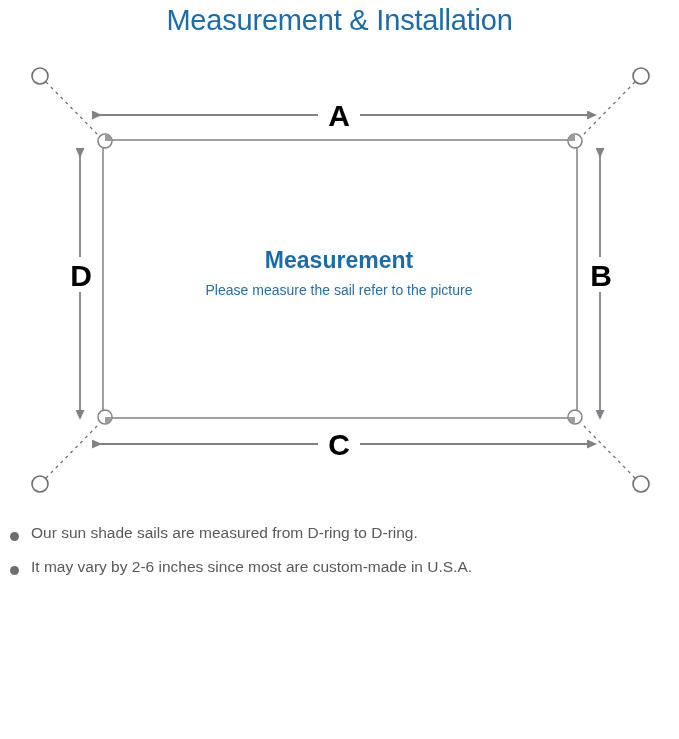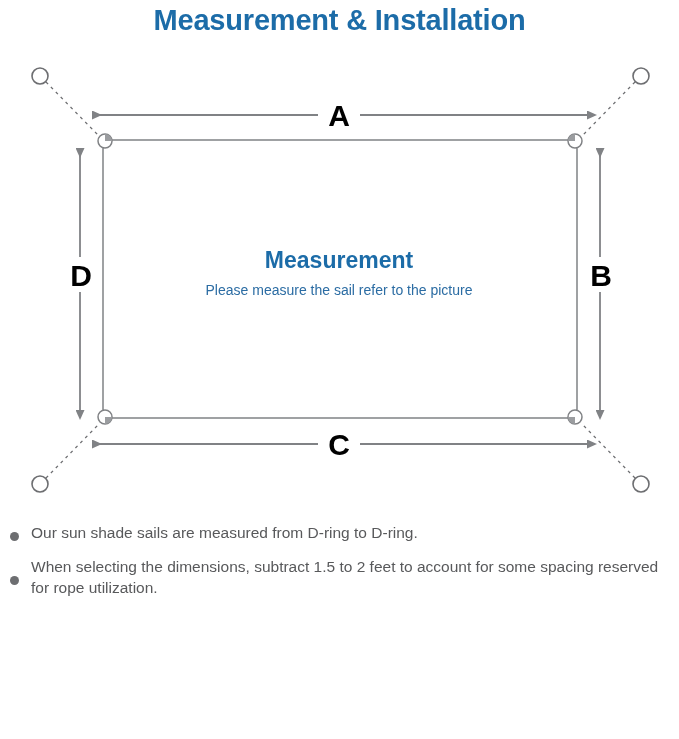--- a/index.html
+++ b/index.html
@@ -19,21 +19,21 @@
   
   .title {
     position: absolute;
     left: 0;
     top: 0;
     width: 679px;
     height: 44px;
     line-height: 40px;
     text-align: center;
     font-size: 29px;
-    font-weight: bold;
+    font-weight: normal;
     color: #1c6ca8;
     letter-spacing: -0.2px;
     white-space: nowrap;
   }
 
   
   .diagram {
     position: absolute;
     left: 0;
     top: 44px;
@@ -161,15 +161,15 @@
   </svg>
 </div>
 
 <div class="notes">
   <div class="note-row">
     <span class="note-bullet"></span>
     <span class="note-text">Our sun shade sails are measured from D-ring to D-ring.</span>
   </div>
   <div class="note-row">
     <span class="note-bullet"></span>
-    <span class="note-text">When selecting the dimensions, subtract 1.5 to 2 feet to account for some spacing reserved for rope utilization.</span>
+    <span class="note-text">It may vary by 2-6 inches since most are custom-made in U.S.A.</span>
   </div>
 </div>
 
 </body></html>

